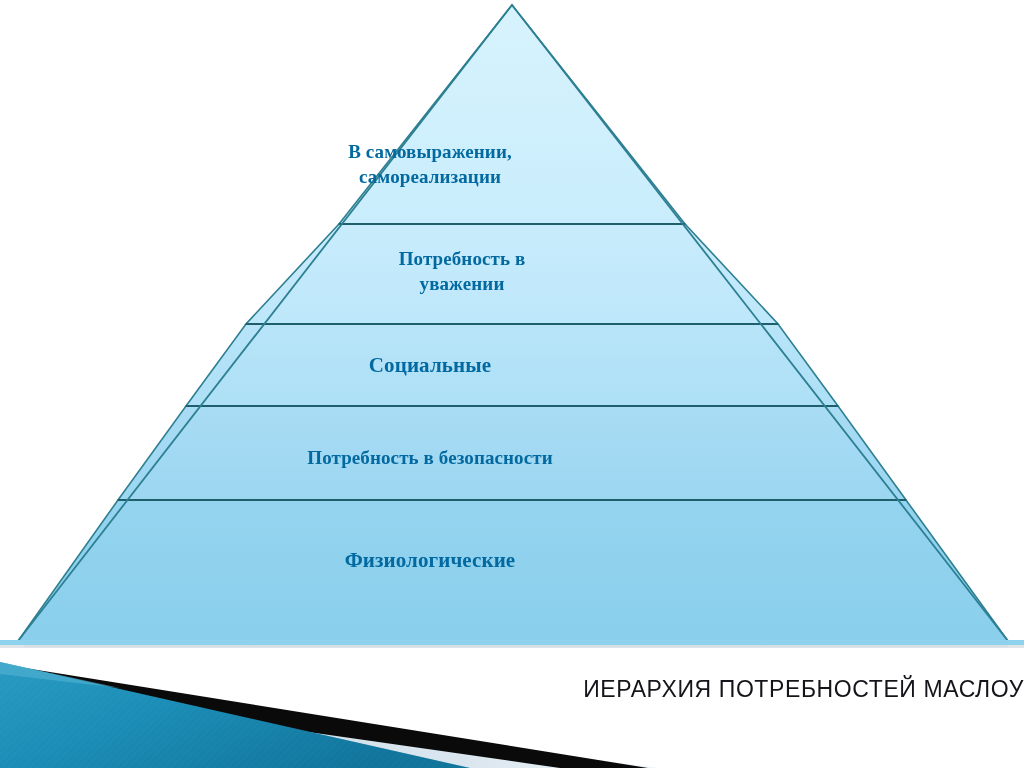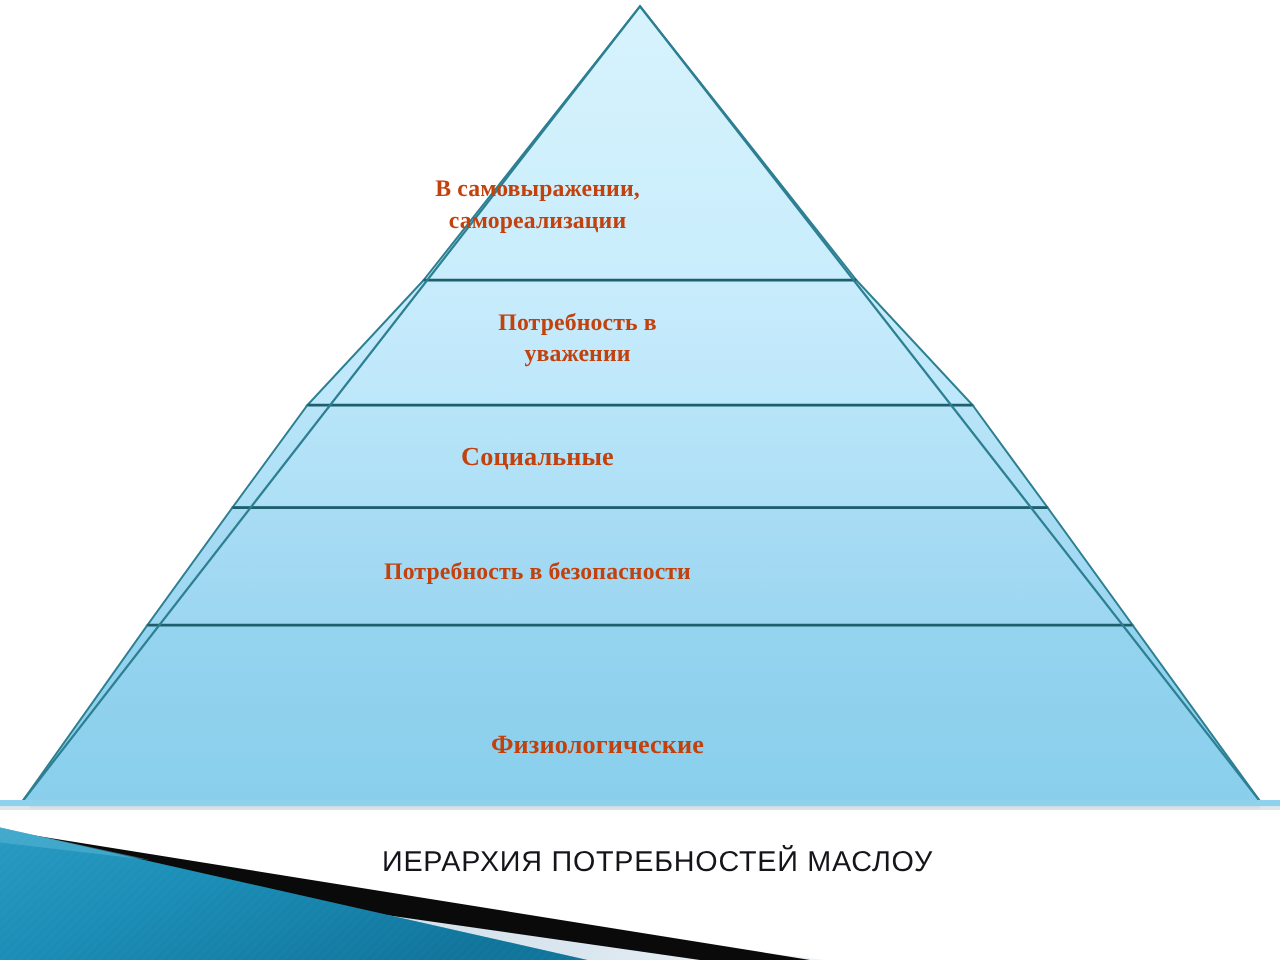--- a/index.html
+++ b/index.html
@@ -47,34 +47,34 @@
     left: 0; top: 0;
     width: 1024px;
     height: 660px;
   }
 
   .tier-label {
     position: absolute;
     left: 0;
     width: 812px;
     text-align: center;
-    color: #c2410c;
+    color: #0369a1;
     font-family: "Liberation Serif", "DejaVu Serif", serif;
     font-weight: bold;
     line-height: 1.22;
     letter-spacing: 0.1px;
     white-space: pre-line;
     padding-left: 48px;
   }
 
   #tier-label-0 { top: 139px; font-size: 19px; line-height: 1.32; }
   #tier-label-1 { top: 246px; font-size: 19px; line-height: 1.32; margin-left: 32px; }
   #tier-label-2 { top: 353px; font-size: 21px; }
   #tier-label-3 { top: 446px; font-size: 19px; }
-  #tier-label-4 { top: 583px; font-size: 21px; margin-left: 48px; }
+  #tier-label-4 { top: 548px; font-size: 21px; }
 
   
   #footer-deco {
     position: absolute;
     left: 0;
     top: 640px;
     width: 1024px;
     height: 128px;
   }
 
@@ -82,21 +82,21 @@
     display: block;
     width: 1024px;
     height: 128px;
   }
 
   #footer-title {
     position: absolute;
     left: 0;
     top: 676px;
     width: 1024px;
-    text-align: center;
+    text-align: right;
     padding-left: 28px;
     font-family: "Liberation Sans", "DejaVu Sans", sans-serif;
     font-size: 23px;
     font-weight: normal;
     letter-spacing: 0.6px;
     color: #14141a;
     white-space: nowrap;
   }
 </style>
 </head>

